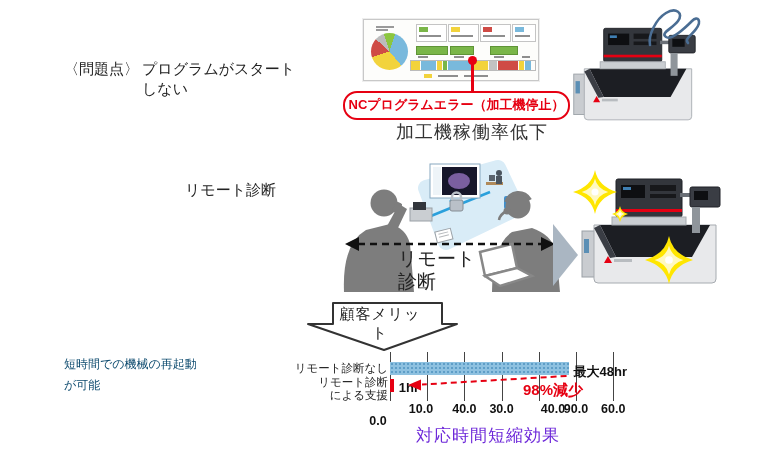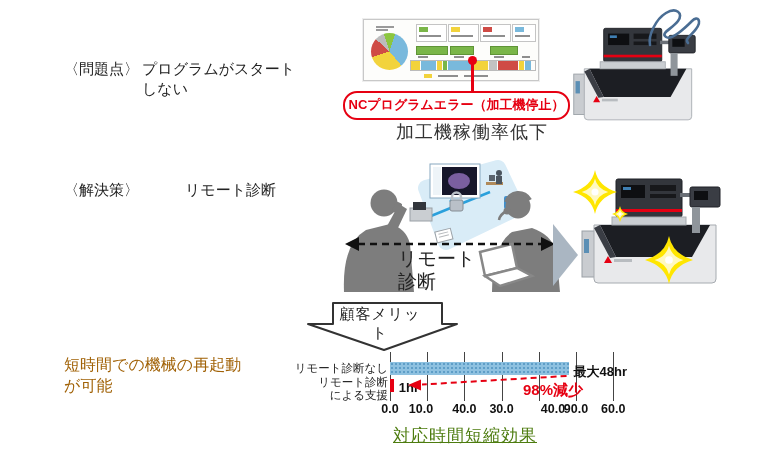--- a/index.html
+++ b/index.html
@@ -9,21 +9,21 @@
   .pre{white-space:pre-line;}
   
   .sec-label{font-size:15px;line-height:20px;color:#222;}
   .prob-text{font-size:15px;line-height:20px;color:#222;}
   .caption{font-size:18px;color:#333;letter-spacing:1px;}
   .callout{border:2px solid #e60012;border-radius:14px;background:#fff;color:#e60012;
            font-weight:bold;font-size:13px;line-height:23px;text-align:center;}
   .sol-box{border:1.5px solid #333;background:#fff;font-size:12.5px;line-height:15.5px;
            padding:2px 3px;color:#222;}
   .remote-label{font-size:19px;line-height:23px;color:#222;}
-  .result-text{font-size:16px;line-height:21px;color:#a16207;}
+  .result-text{font-size:12px;line-height:21px;color:#0c4a6e;}
   
   .dash{background:#fdfdfb;border:1px solid #c8c8c8;box-shadow:0 0 0 1px #eee;}
   .dash .pie{position:absolute;left:7px;top:13px;width:37px;height:37px;border-radius:50%;
     background:conic-gradient(#8cc63f 0 18deg,#79b9dc 18deg 140deg,#f2d33c 140deg 252deg,
                #cf4b45 252deg 312deg,#bcbcbc 312deg 342deg,#8cc63f 342deg 360deg);}
   .tbar{position:absolute;background:#9a9a9a;height:2px;}
   .lgd{position:absolute;border:1px solid #c4c4c4;background:#fff;width:29px;height:16px;}
   .chip{position:absolute;left:2px;top:2px;width:9px;height:5px;}
   .mini{position:absolute;background:#8e8e8e;height:2px;}
   .tl{position:absolute;display:flex;height:9px;border:1px solid #bbb;}
@@ -34,21 +34,21 @@
   .gridline{position:absolute;top:2px;bottom:19px;width:1px;background:#444;}
   .bar{position:absolute;height:13px;}
   .bar-blue{background:#8ec1e0;background-image:radial-gradient(#5f9ec7 1px,transparent 1.2px);
             background-size:4px 4px;}
   .cat-label{position:absolute;right:270px;text-align:right;font-size:11.5px;font-weight:normal;
              line-height:12.5px;color:#222;white-space:pre-line;width:200px;}
   .val-label{position:absolute;font-size:13px;font-weight:bold;color:#111;}
   .tick-label{position:absolute;top:52px;width:34px;text-align:center;font-size:12.5px;
               font-weight:bold;color:#111;}
   .annot{position:absolute;color:#e60012;font-weight:bold;font-size:15px;}
-  .chart-title{font-size:17px;letter-spacing:1px;color:#4d7c0f;text-align:left;text-decoration:underline;}
+  .chart-title{font-size:17px;letter-spacing:1px;color:#6d28d9;text-align:center;}
   
   .banner-text{font-size:15px;color:#222;letter-spacing:1px;text-align:center;}
 </style>
 </head>
 <body>
 
 <div id="stage">
 
   <svg width="0" height="0" style="position:absolute" aria-hidden="true">
     <defs>
@@ -138,21 +138,20 @@
   <div class="abs callout" style="left:343px;top:91px;width:223px;height:25px">NCプログラムエラー（加工機停止）</div>
   <div class="abs caption" style="left:396px;top:120px">加工機稼働率低下</div>
 
   <svg class="abs" style="left:572px;top:16px" width="132" height="110" viewBox="0 0 150 125">
       <use href="#machine"></use>
     </svg>
   <svg class="abs" style="left:646px;top:5px" width="62" height="46" viewBox="0 0 62 46">
     <path d="M4,40 C2,30 10,14 20,8 C30,2 38,8 32,16 C26,24 14,28 20,32 C26,36 40,22 46,16 C52,10 56,16 50,24 C46,30 38,34 42,38" fill="none" stroke="#4a6d93" stroke-width="2.6" stroke-linecap="round"></path>
   </svg>
 
-  <div class="abs sec-label" style="left:64px;top:180px">〈解決策〉</div>
   <div class="abs sec-label" style="left:185px;top:180px">リモート診断</div>
 
   <svg class="abs" style="left:386px;top:156px" width="138" height="98" viewBox="0 0 138 98">
     <polygon points="40,32 112,12 131,52 60,86" fill="#d9ecf7" stroke="#d9ecf7" stroke-width="16" stroke-linejoin="round"></polygon>
     <line x1="40" y1="62" x2="104" y2="36" stroke="#2aa0dc" stroke-width="2.5"></line>
     <line x1="64" y1="44" x2="70" y2="50" stroke="#2aa0dc" stroke-width="2.5"></line>
     <g>
       <rect x="44" y="8" width="50" height="34" fill="#fff" stroke="#88a8c0"></rect>
       <rect x="47" y="11" width="8" height="28" fill="#eef4f8"></rect>
       <rect x="56" y="11" width="35" height="28" fill="#16162a"></rect>
@@ -226,21 +225,21 @@
       <path d="M33,5 H142 V26 H157 L84,52 L8,26 H33 Z" fill="#fff" stroke="#333" stroke-width="2" stroke-linejoin="round"></path>
     </svg>
     <div class="abs banner-text" style="left:33px;top:7px;width:94px">顧客メリット</div>
   </div>
 
   <div class="abs result-text pre" style="left:64px;top:354px">短時間での機械の再起動
 が可能</div>
 
   <div id="chart" class="abs">
       <div class="gridline" style="left: 97px;"></div>
-      <div class="tick-label" style="left: 80px;">0.0</div>
+      <div class="tick-label" style="left: 68px; margin-top: 12px;">0.0</div>
       <div class="gridline" style="left: 134.2px;"></div>
       <div class="tick-label" style="left: 111px;">10.0</div>
       <div class="gridline" style="left: 171.4px;"></div>
       <div class="tick-label" style="left: 154.4px;">40.0</div>
       <div class="gridline" style="left: 208.6px;"></div>
       <div class="tick-label" style="left: 191.6px;">30.0</div>
       <div class="gridline" style="left: 245.8px;"></div>
       <div class="tick-label" style="left: 243px; text-align: center;">40.0</div>
       <div class="gridline" style="left: 283px;"></div>
       <div class="tick-label" style="left: 266px;">90.0</div>

